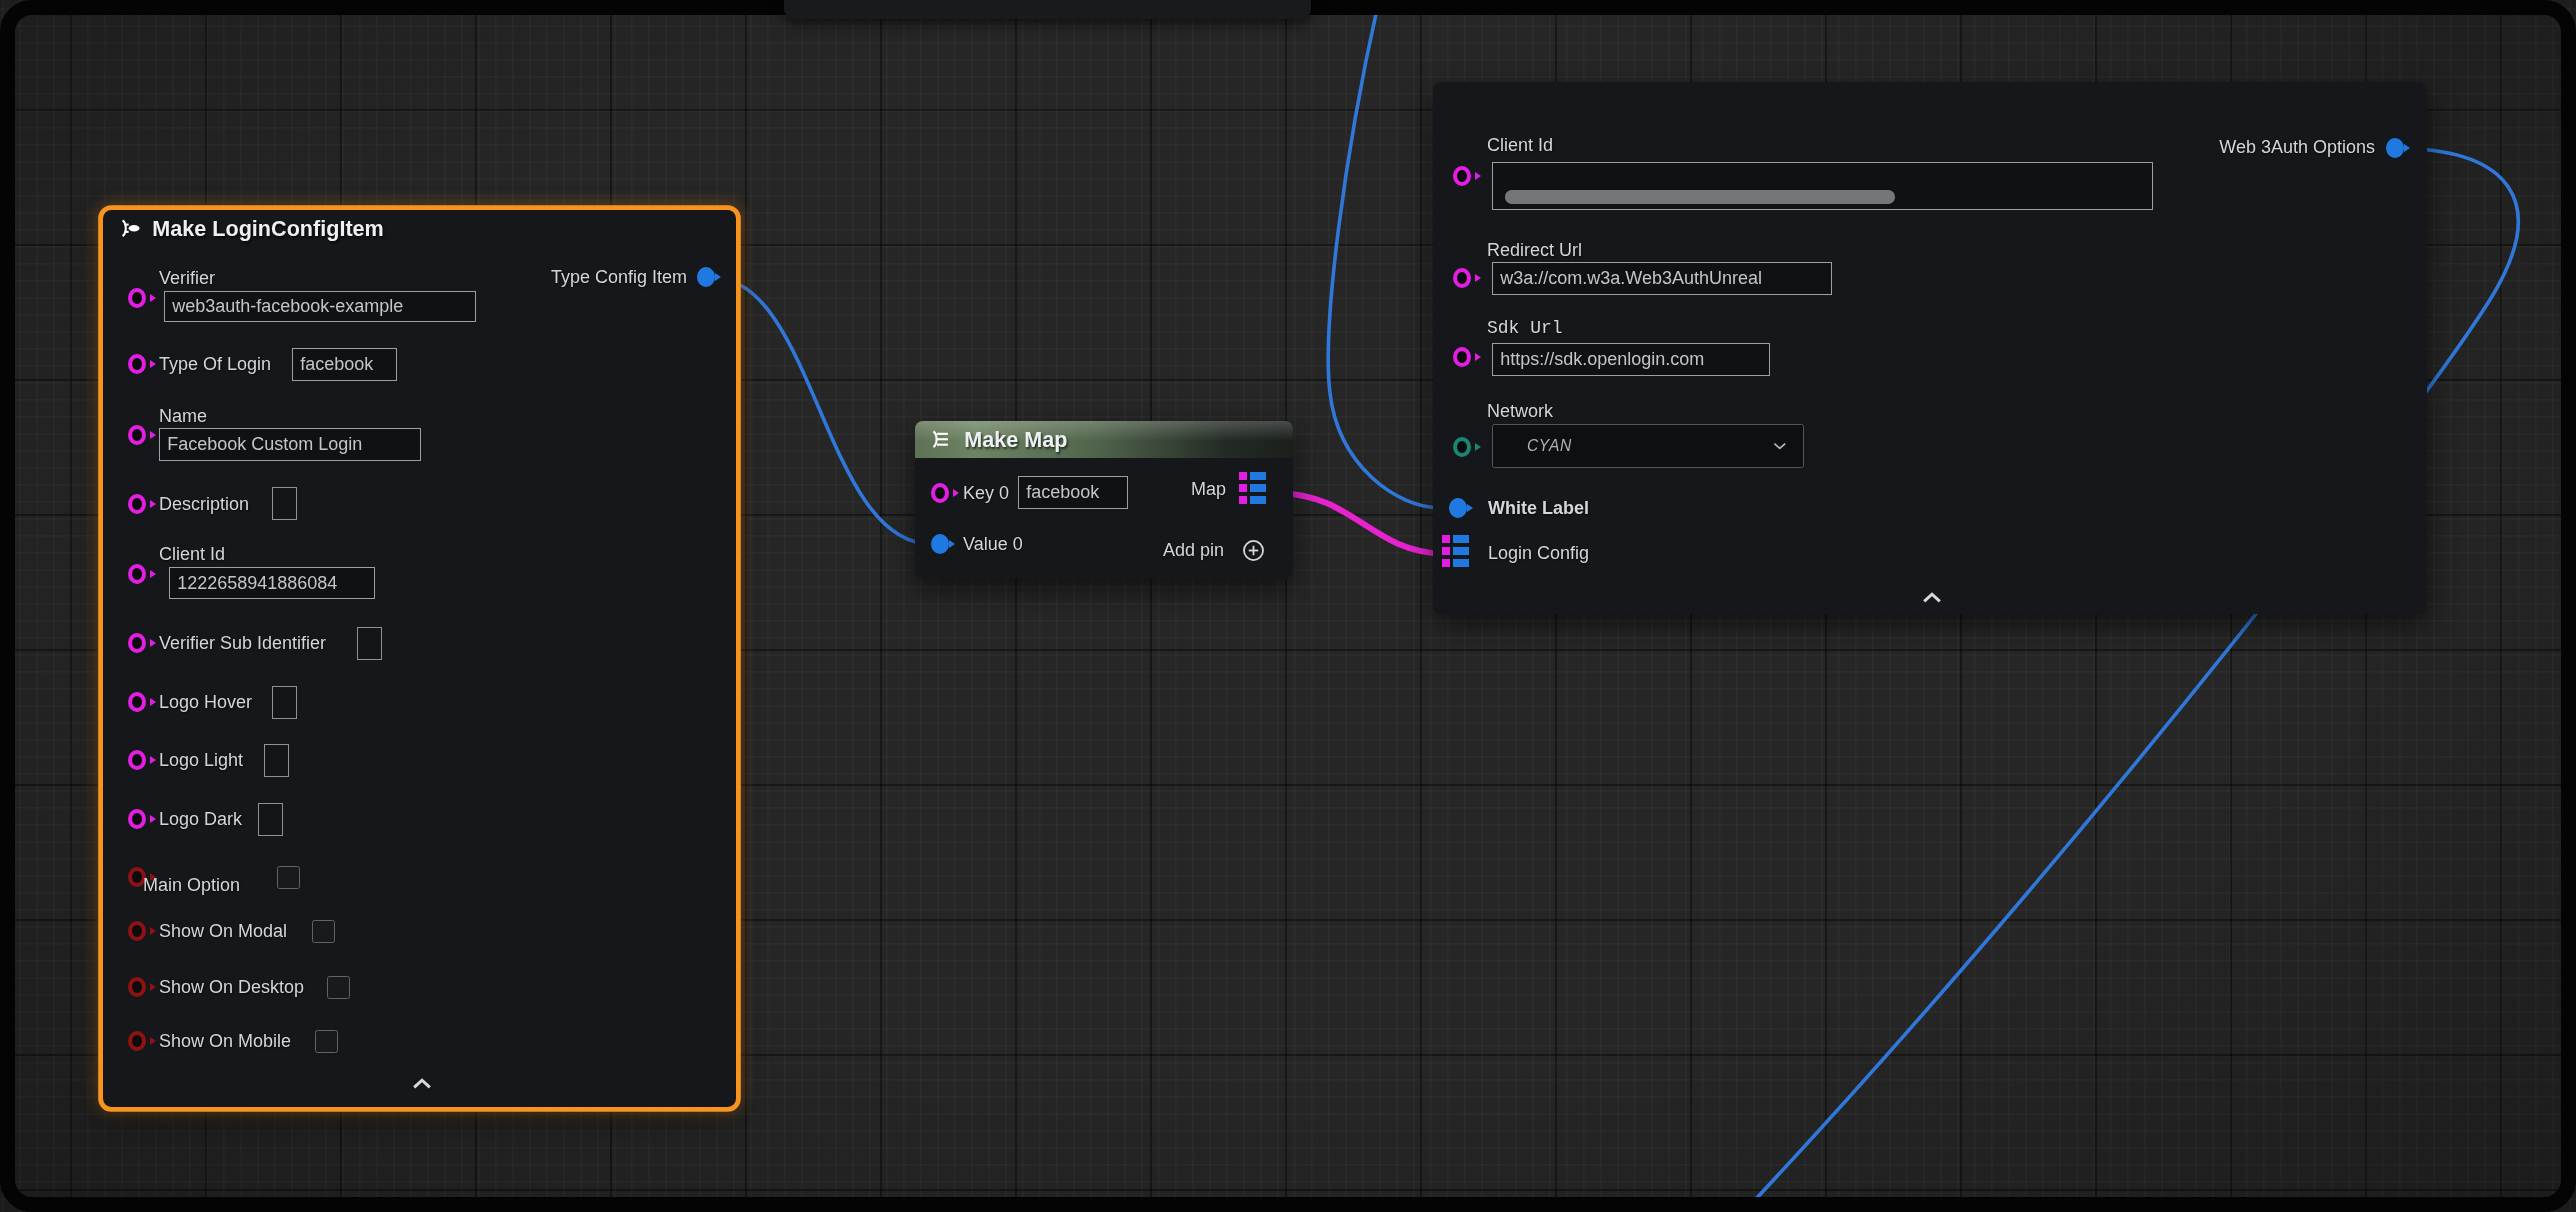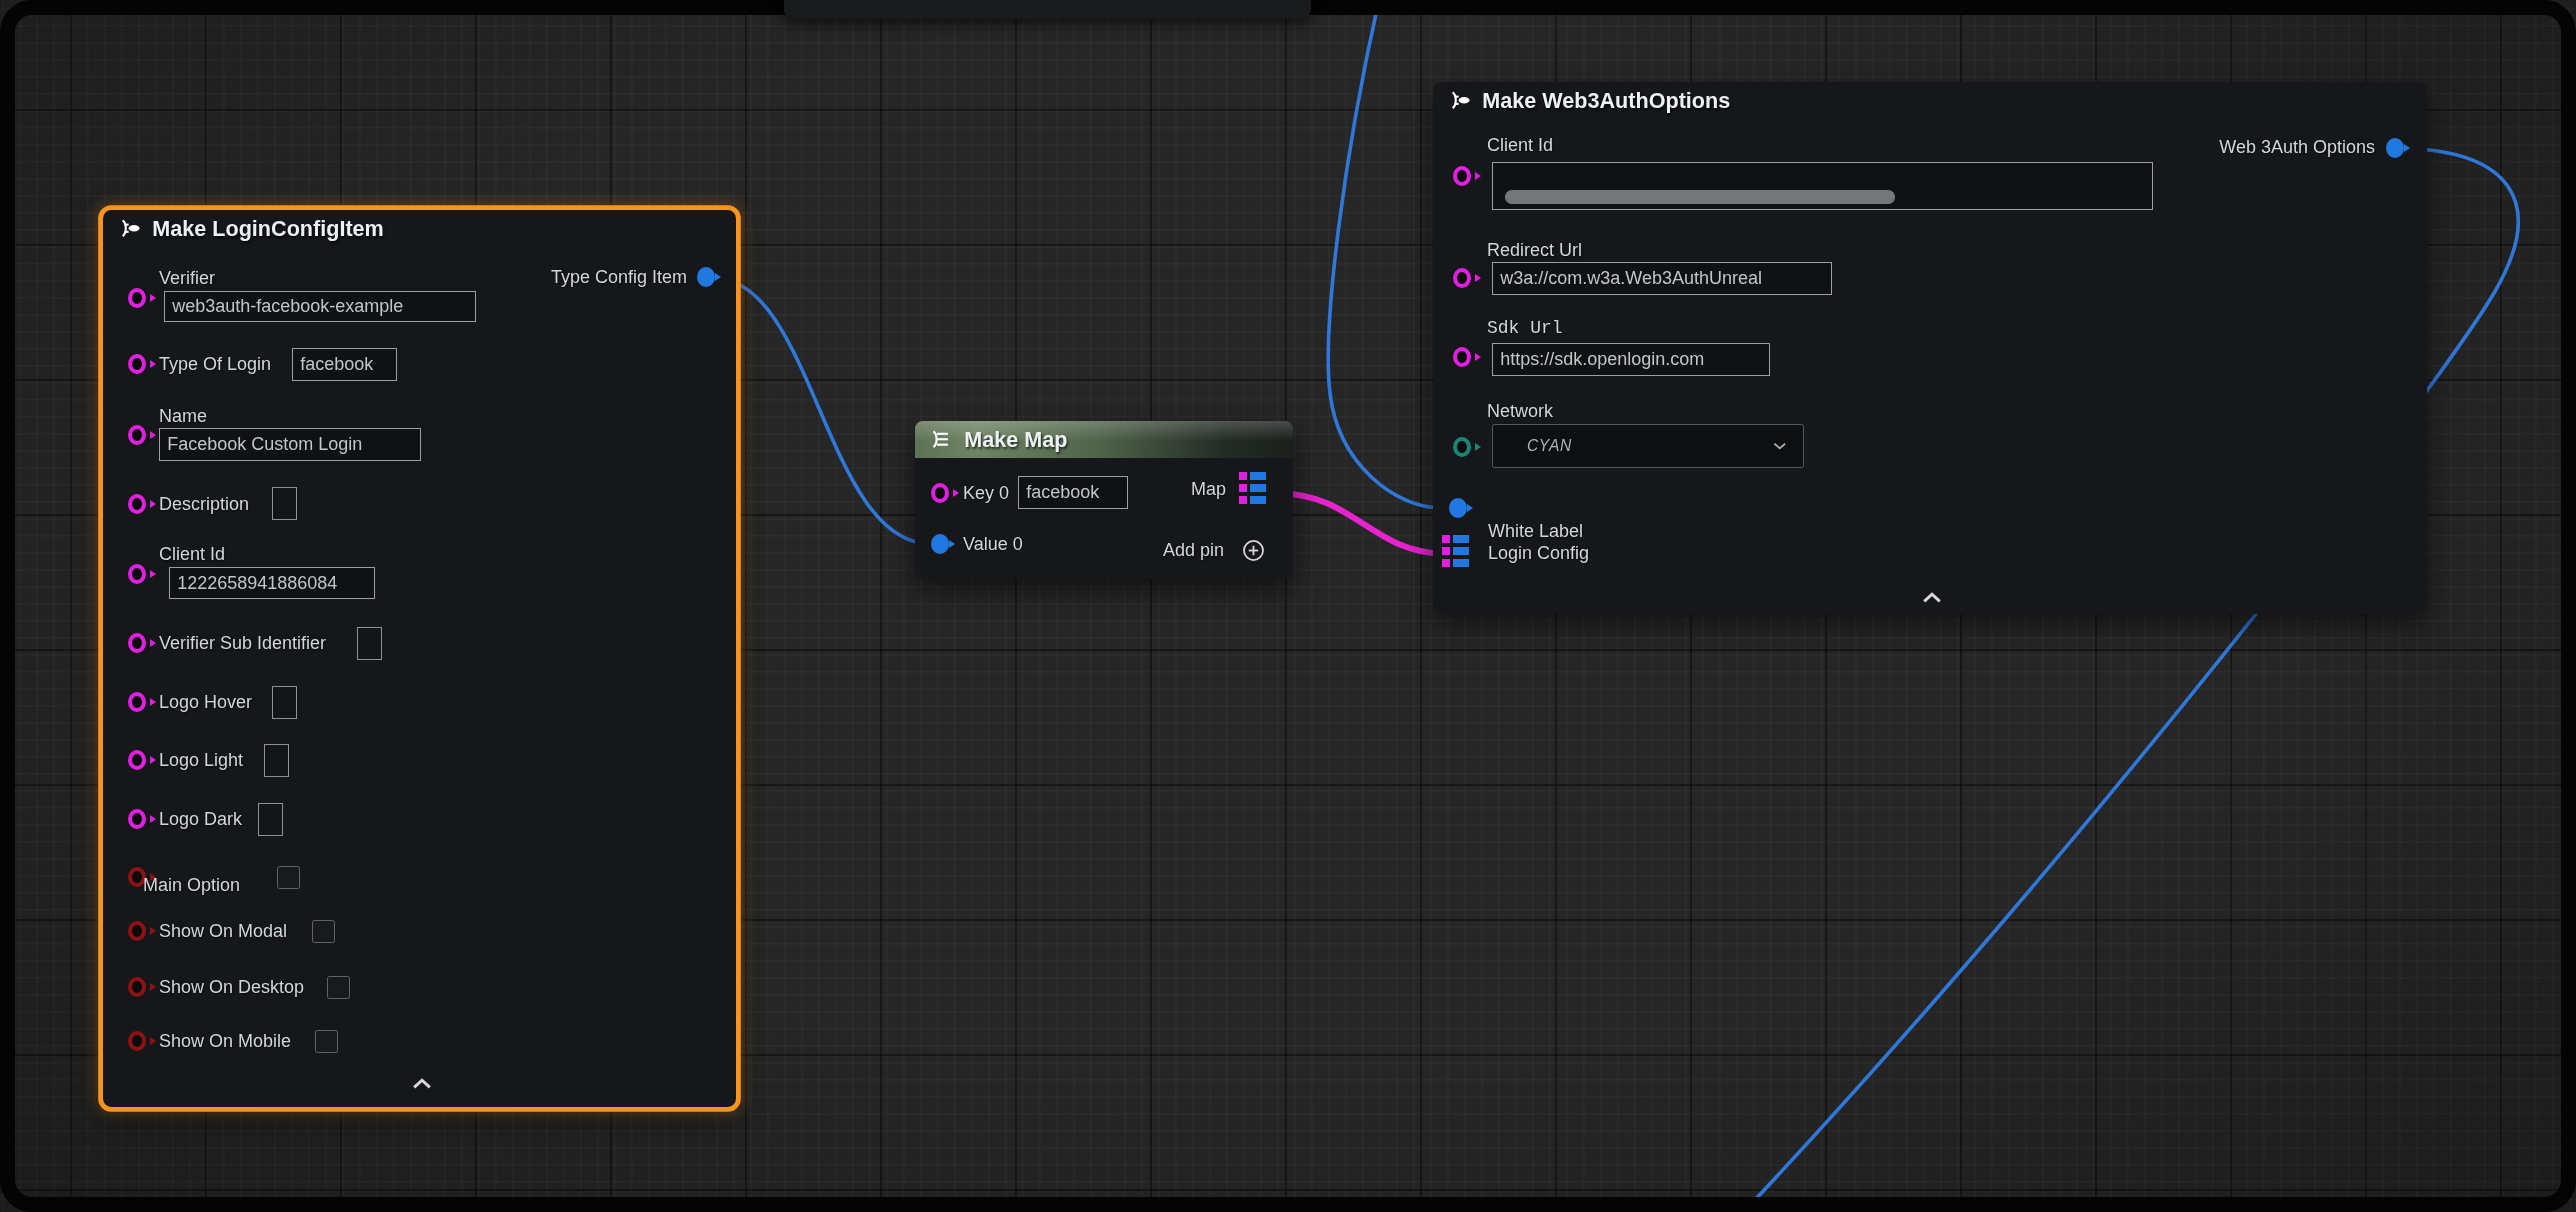--- a/index.html
+++ b/index.html
@@ -189,29 +189,20 @@
 
     <span class="plabel right" style="right:69px;top:119px;">Add pin</span>
     <svg class="addpin-ico" style="left:326px;top:117px;" width="25" height="25" viewBox="0 0 42 42">
       <circle cx="21" cy="21" r="16" fill="none" stroke="#d8d8d8" stroke-width="3"></circle>
       <line x1="21" y1="13" x2="21" y2="29" stroke="#d8d8d8" stroke-width="3"></line>
       <line x1="13" y1="21" x2="29" y2="21" stroke="#d8d8d8" stroke-width="3"></line>
     </svg>
   </div>
 
   <div class="node" style="left:1433px;top:82px;width:994px;height:532px;">
-    <div class="nhead blue">
-      <svg class="hicon" width="26.5" height="26.5" viewBox="0 0 44 44">
-        <path d="M11 9 C18 14 18 30 11 35" stroke="#fff" stroke-width="3.5" fill="none"></path>
-        <line x1="14" y1="16" x2="21" y2="16" stroke="#fff" stroke-width="3.5"></line>
-        <line x1="14" y1="28" x2="21" y2="28" stroke="#fff" stroke-width="3.5"></line>
-        <ellipse cx="30" cy="22" rx="9" ry="5.5" fill="#fff"></ellipse>
-      </svg>
-      <span class="ntitle">Make Web3AuthOptions</span>
-    </div>
 
     <span class="plabel right" style="right:52px;top:55px;">Web 3Auth Options</span>
     <span class="pin fill c-obj" style="left:953px;top:56px;"></span>
 
     <span class="plabel" style="left:54px;top:53px;">Client Id</span>
     <span class="pin ring c-str" style="left:20px;top:84px;"></span>
     <div class="bigfield" style="left:59px;top:80px;width:661px;height:48px;">
       <div class="hscroll"></div>
     </div>
 
@@ -226,21 +217,21 @@
     <span class="plabel" style="left:54px;top:319px;">Network</span>
     <span class="pin ring c-enum" style="left:20px;top:355px;"></span>
     <div class="dropdown" style="left:59px;top:342px;width:312px;height:44px;font-style:italic;">
       <span class="ddtext">CYAN</span>
       <svg class="ddchev" width="15.6" height="8.4" viewBox="0 0 26 14">
         <polyline points="4,3 13,11 22,3" fill="none" stroke="#b5b5b5" stroke-width="3"></polyline>
       </svg>
     </div>
 
     <span class="pin fill c-obj" style="left:15.6px;top:416px;"></span>
-    <span class="plabel" style="left:55px;top:439px;">White Label</span>
+    <span class="plabel" style="left:55px;top:416px;font-weight:bold;">White Label</span>
 
     <div class="mapicon" style="left:9px;top:453px;">
       <span class="mk"></span>
         <span class="mv"></span>
       <span class="mk"></span>
         <span class="mv"></span>
       <span class="mk"></span>
         <span class="mv"></span>
     </div>
     <span class="plabel" style="left:55px;top:461px;">Login Config</span>

